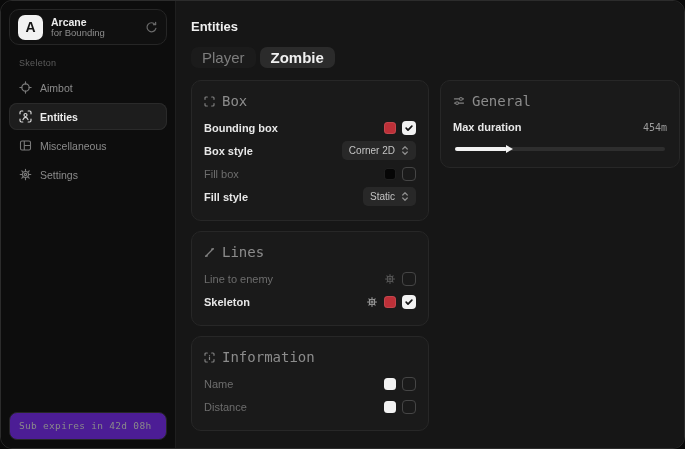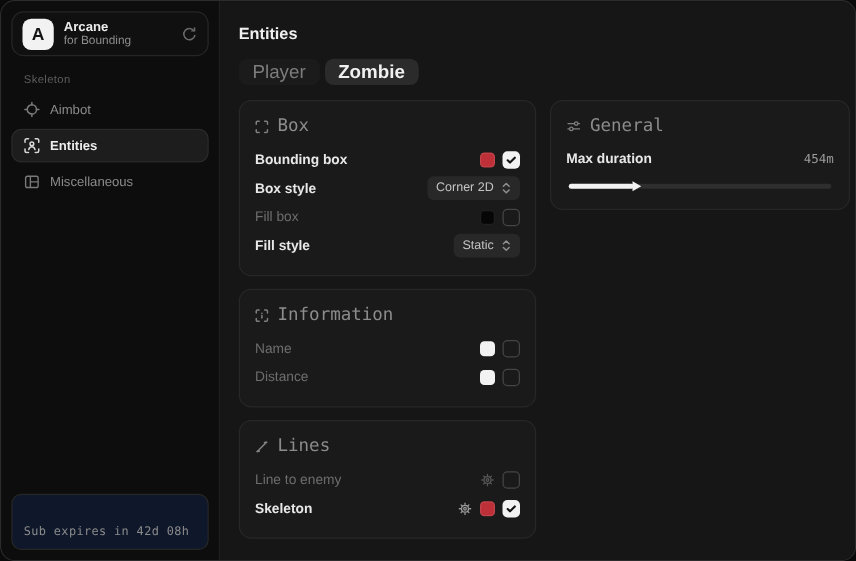--- a/index.html
+++ b/index.html
@@ -14,21 +14,21 @@
   .app-sub{font-size:9.5px;color:#8d8d8d;}
   .icon{display:inline-flex;align-items:center;justify-content:center;}
   .icon svg{display:block;}
   .app-card .reload{margin-left:auto;color:#6a6a6a;}
   .cat-label{margin:13px 0 5px 18px;font-size:9px;color:#5d5d5d;letter-spacing:.3px;}
   .nav{display:flex;flex-direction:column;}
   .nav-item{height:27px;margin:1px 8px;padding:0 10px;border-radius:8px;display:flex;align-items:center;gap:8px;color:#8b8b8b;font-size:10.5px;cursor:pointer;}
   .nav-item .icon{color:#7a7a7a;}
   .nav-item.active{background:#1d1d1d;color:#ededed;font-weight:bold;box-shadow:inset 0 0 0 1px #2a2a2a;}
   .nav-item.active .icon{color:#d9d9d9;}
-  .sub-card{position:absolute;left:8px;right:8px;bottom:8px;border:1px solid #262626;border-radius:8px;padding:24px 9px 8px;background:#0f172a;}
+  .sub-card{position:absolute;left:8px;right:8px;bottom:8px;border:1px solid #262626;border-radius:8px;padding:7px 9px 8px;background:#4c1d95;}
   .sub-line1{font-family:"DejaVu Sans Mono","Liberation Mono",monospace;font-size:9.5px;color:#8a8a8a;letter-spacing:.3px;}
   .sub-line2{margin-top:3px;font-size:9.5px;font-weight:bold;color:#e3e3e3;}
 
   
   .content{flex:1;background:#161616;padding:18px 12px 0 15px;box-sizing:border-box;}
   .page-title{margin:0;font-size:13px;font-weight:bold;color:#f0f0f0;}
   .tabs{margin-top:13px;display:flex;gap:4px;}
   .tab{border:none;height:21px;padding:0 11px;border-radius:7px;font-size:15px;background:#1b1b1b;color:#7d7d7d;font-family:inherit;cursor:pointer;}
   .tab.active{background:#2b2b2b;color:#f0f0f0;font-weight:bold;}
 
@@ -102,20 +102,30 @@
       </div>
       <div class="nav-item">
         <span class="icon">
           <svg width="13" height="13" viewBox="0 0 13 13" fill="none" stroke="currentColor" stroke-width="1.1" stroke-linejoin="round">
             <rect x="1.5" y="2" width="10" height="9" rx="1.5"></rect>
               <path d="M5.3 2v9M5.3 6.5h6.2"></path>
           </svg>
         </span>
         <span>Miscellaneous</span>
       </div>
+      <div class="nav-item">
+        <span class="icon">
+          <svg width="13" height="13" viewBox="0 0 13 13" fill="none" stroke="currentColor" stroke-width="1.1" stroke-linecap="round">
+            <circle cx="6.5" cy="6.5" r="3"></circle>
+              <circle cx="6.5" cy="6.5" r="1.1"></circle>
+            <path d="M6.5 1.2v1.5M6.5 10.3v1.5M1.2 6.5h1.5M10.3 6.5h1.5M2.8 2.8l1 1M9.2 9.2l1 1M10.2 2.8l-1 1M3.8 9.2l-1 1"></path>
+          </svg>
+        </span>
+        <span>Settings</span>
+      </div>
     </nav>
 
     <div class="sub-card">
       <div class="sub-line1">Sub expires in 42d 08h</div>
     </div>
   </aside>
 
   <main class="content">
     <h1 class="page-title">Entities</h1>
 
@@ -178,48 +188,20 @@
                     <path d="M1.5 4.4L4 1.9l2.5 2.5M1.5 7.6L4 10.1l2.5-2.5"></path>
                   </svg>
               </span>
             </button>
           </div>
         </section>
 
         <section class="card">
           <div class="card-head">
             <span class="icon">
-              <svg width="11" height="11" viewBox="0 0 11 11" fill="none" stroke="currentColor" stroke-width="1.2" stroke-linecap="round" stroke-linejoin="round">
-                <path d="M1 3.3V2a1 1 0 0 1 1-1h1.3M7.7 1H9a1 1 0 0 1 1 1v1.3M10 7.7V9a1 1 0 0 1-1 1H7.7M3.3 10H2a1 1 0 0 1-1-1V7.7"></path>
-                <path d="M5.5 3.6v.1M5.5 5.4v2"></path>
-              </svg>
-            </span>
-            <span>Information</span>
-          </div>
-
-          <div class="row">
-            <span class="row-label dim">Name</span>
-            <span class="controls">
-              <span class="swatch" style="background: rgb(242, 242, 242);"></span>
-              <span class="checkbox unchecked"></span>
-            </span>
-          </div>
-
-          <div class="row">
-            <span class="row-label dim">Distance</span>
-            <span class="controls">
-              <span class="swatch" style="background: rgb(242, 242, 242);"></span>
-              <span class="checkbox unchecked"></span>
-            </span>
-          </div>
-        </section>
-
-        <section class="card">
-          <div class="card-head">
-            <span class="icon">
               <svg width="11" height="11" viewBox="0 0 11 11" fill="none" stroke="currentColor" stroke-width="1.3" stroke-linecap="round">
                   <path d="M1.8 9.2L9.2 1.8"></path>
                   <path d="M1.8 9.2l1.6-.3M9.2 1.8l-1.6.3"></path>
                 </svg>
             </span>
             <span>Lines</span>
           </div>
 
           <div class="row">
             <span class="row-label dim">Line to enemy</span>
@@ -247,20 +229,48 @@
               </span>
               <span class="swatch" style="background: rgb(189, 48, 56);"></span>
               <span class="checkbox checked">
                 <svg width="10" height="10" viewBox="0 0 14 14" fill="none" stroke="#141414" stroke-width="2.4" stroke-linecap="round" stroke-linejoin="round">
                     <path d="M3 7.3l2.6 2.6L11 4.4"></path>
                   </svg>
               </span>
             </span>
           </div>
         </section>
+
+        <section class="card">
+          <div class="card-head">
+            <span class="icon">
+              <svg width="11" height="11" viewBox="0 0 11 11" fill="none" stroke="currentColor" stroke-width="1.2" stroke-linecap="round" stroke-linejoin="round">
+                <path d="M1 3.3V2a1 1 0 0 1 1-1h1.3M7.7 1H9a1 1 0 0 1 1 1v1.3M10 7.7V9a1 1 0 0 1-1 1H7.7M3.3 10H2a1 1 0 0 1-1-1V7.7"></path>
+                <path d="M5.5 3.6v.1M5.5 5.4v2"></path>
+              </svg>
+            </span>
+            <span>Information</span>
+          </div>
+
+          <div class="row">
+            <span class="row-label dim">Name</span>
+            <span class="controls">
+              <span class="swatch" style="background: rgb(242, 242, 242);"></span>
+              <span class="checkbox unchecked"></span>
+            </span>
+          </div>
+
+          <div class="row">
+            <span class="row-label dim">Distance</span>
+            <span class="controls">
+              <span class="swatch" style="background: rgb(242, 242, 242);"></span>
+              <span class="checkbox unchecked"></span>
+            </span>
+          </div>
+        </section>
       </div>
 
       <div class="col-right">
 
         <section class="card">
           <div class="card-head">
             <span class="icon">
               <svg width="12" height="12" viewBox="0 0 13 13" fill="none" stroke="currentColor" stroke-width="1.1" stroke-linecap="round">
                 <path d="M1.5 4.2h10M1.5 8.8h10"></path>
                   <circle cx="8.6" cy="4.2" r="1.5" fill="#1a1a1a"></circle>

